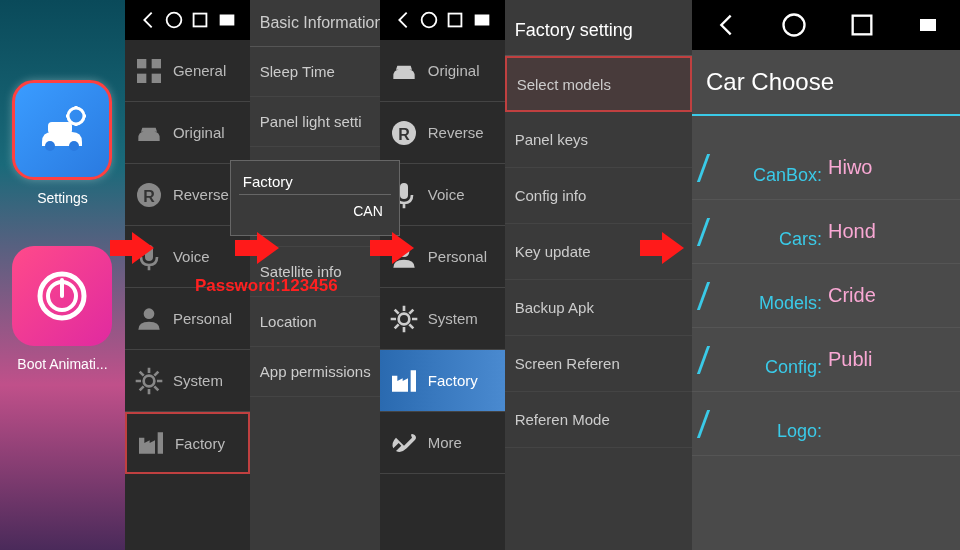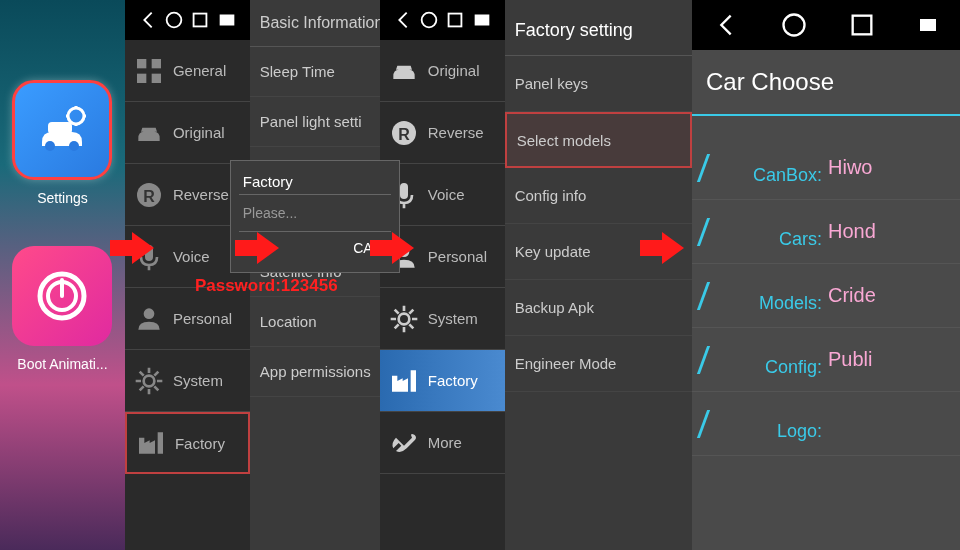--- a/index.html
+++ b/index.html
@@ -182,21 +182,20 @@
   <div class="section-title">Basic Information</div>
   <div class="list-item">Sleep Time</div>
   <div class="list-item">Panel light setti</div>
   <div class="list-item">Navigation</div>
   <div class="list-item">Record</div>
   <div class="list-item">Satellite info</div>
   <div class="list-item">Location</div>
   <div class="list-item">App permissions</div>
   <div class="dialog">
     <div class="dialog-title">Factory</div>
-    <div class="dialog-input">Please...</div>
     <div class="dialog-btn">CAN</div>
   </div>
 </div>
 
 <div class="panel panel4">
   <div class="statusbar">
     <svg viewBox="0 0 24 24">
         <path d="M16 4 L8 12 L16 20" fill="none" stroke="#fff" stroke-width="2"></path>
       </svg>
     <svg viewBox="0 0 24 24">
@@ -266,26 +265,27 @@
         <svg viewBox="0 0 24 24">
           <path d="M20 6 Q22 8 20 10 L14 16 Q10 20 6 18 L10 14 L8 12 L4 16 Q2 12 6 8 L12 14 L18 8 Q16 4 20 6 Z" fill="#ccc"></path>
         </svg>
       </span>
     <span class="menu-text">More</span>
   </div>
 </div>
 
 <div class="panel panel5">
   <div class="section-title" style="padding-top:20px;font-size:18px;color:#fff">Factory setting</div>
+  <div class="list-item boxed" style="height:56px">Select models</div>
   <div class="list-item" style="height:56px">Panel keys</div>
-  <div class="list-item boxed" style="height:56px">Select models</div>
   <div class="list-item" style="height:56px">Config info</div>
   <div class="list-item" style="height:56px">Key update</div>
   <div class="list-item" style="height:56px">Backup Apk</div>
-  <div class="list-item" style="height:56px">Engineer Mode</div>
+  <div class="list-item" style="height:56px">Screen Referen</div>
+  <div class="list-item" style="height:56px">Referen Mode</div>
 </div>
 
 <div class="panel panel6">
   <div class="statusbar" style="height:50px;justify-content:flex-start;gap:40px;padding-left:20px">
     <svg viewBox="0 0 24 24" style="width:28px;height:28px">
         <path d="M16 4 L8 12 L16 20" fill="none" stroke="#fff" stroke-width="2"></path>
       </svg>
     <svg viewBox="0 0 24 24" style="width:28px;height:28px">
         <circle cx="12" cy="12" r="9" fill="none" stroke="#fff" stroke-width="2"></circle>
       </svg>

